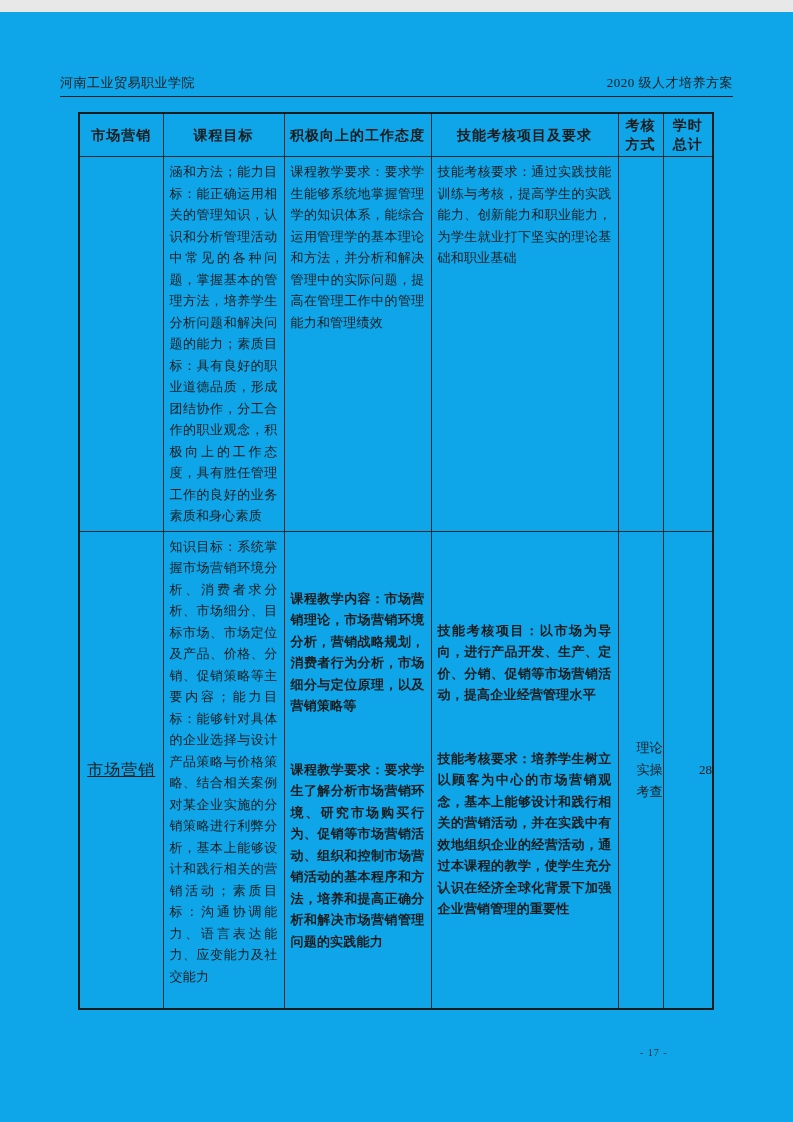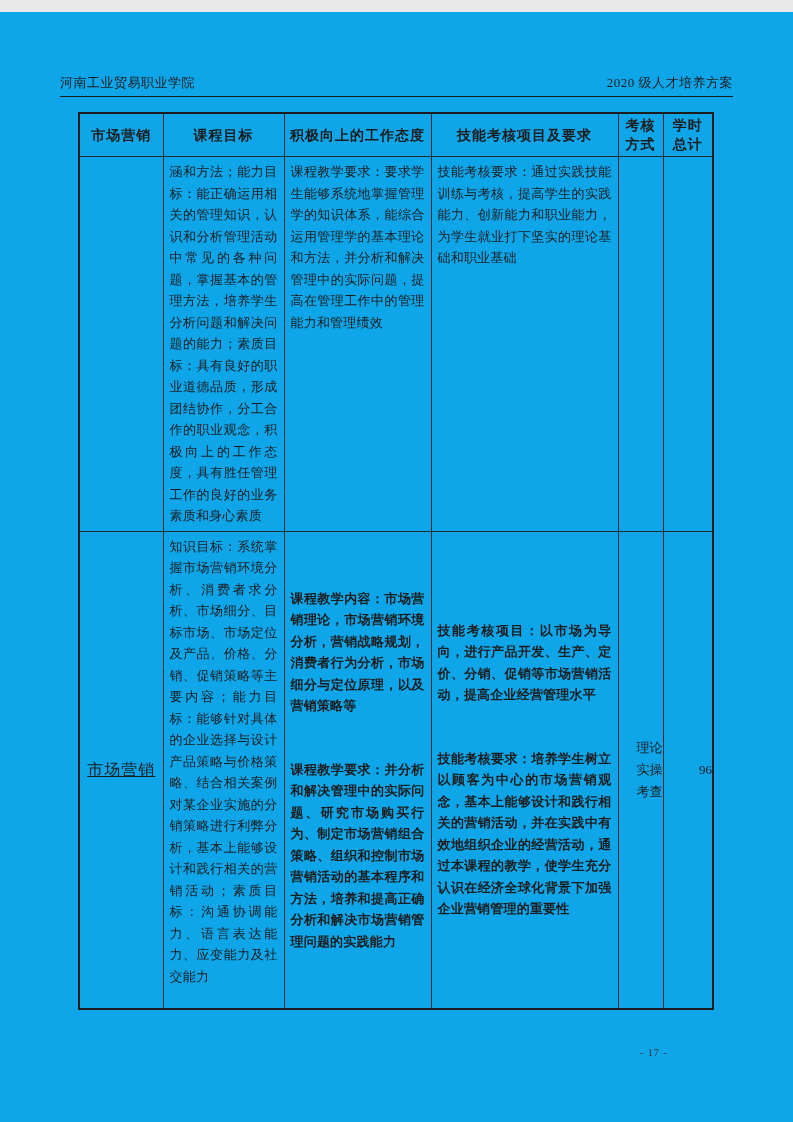--- a/index.html
+++ b/index.html
@@ -130,29 +130,29 @@
           <div class="para"></div>
         </td>
         <td class="method-cell"></td>
         <td class="hours-cell"></td>
       </tr>
       <tr class="row-2">
         <td class="cell course-cell">市场营销</td>
         <td class="cell va-top">知识目标：系统掌握市场营销环境分析、消费者求分析、市场细分、目标市场、市场定位及产品、价格、分销、促销策略等主要内容；能力目标：能够针对具体的企业选择与设计产品策略与价格策略、结合相关案例对某企业实施的分销策略进行利弊分析，基本上能够设计和践行相关的营销活动；素质目标：沟通协调能力、语言表达能力、应变能力及社交能力</td>
         <td class="cell va-middle">
           <div class="para">课程教学内容：市场营销理论，市场营销环境分析，营销战略规划，消费者行为分析，市场细分与定位原理，以及营销策略等</div>
-          <div class="para">课程教学要求：并分析和解决管理中的实际问题、研究市场购买行为、制定市场营销组合策略、组织和控制市场营销活动的基本程序和方法，培养和提高正确分析和解决市场营销管理问题的实践能力</div>
+          <div class="para">课程教学要求：要求学生了解分析市场营销环境、研究市场购买行为、促销等市场营销活动、组织和控制市场营销活动的基本程序和方法，培养和提高正确分析和解决市场营销管理问题的实践能力</div>
         </td>
         <td class="cell va-middle">
           <div class="para">技能考核项目：以市场为导向，进行产品开发、生产、定价、分销、促销等市场营销活动，提高企业经营管理水平</div>
           <div class="para">技能考核要求：培养学生树立以顾客为中心的市场营销观念，基本上能够设计和践行相关的营销活动，并在实践中有效地组织企业的经营活动，通过本课程的教学，使学生充分认识在经济全球化背景下加强企业营销管理的重要性</div>
         </td>
         <td class="method-cell">理论
 实操
 考查</td>
-        <td class="hours-cell">96</td>
+        <td class="hours-cell">28</td>
       </tr>
     </tbody>
   </table>
 
   <div class="page-footer">- 17 -</div>
 
 </div>
 
 </body></html>

